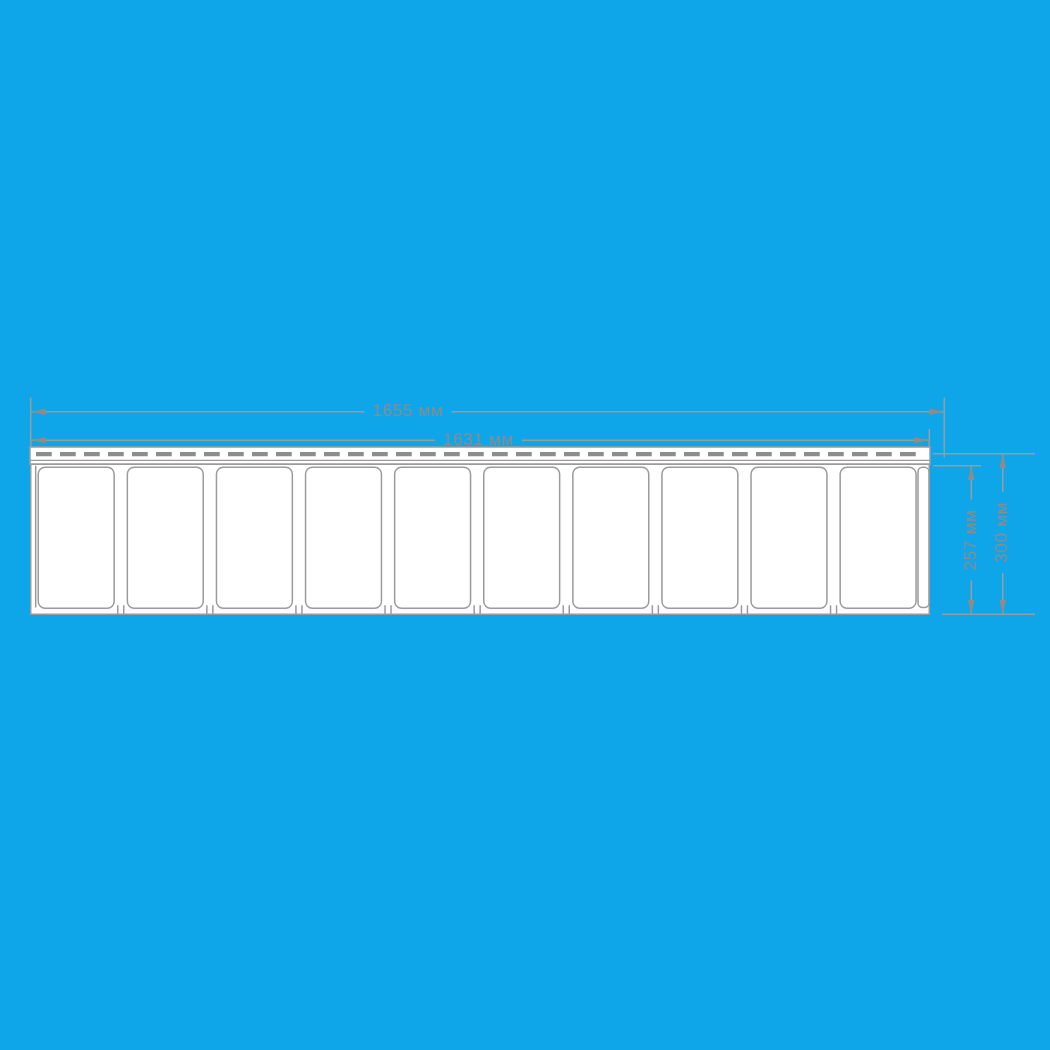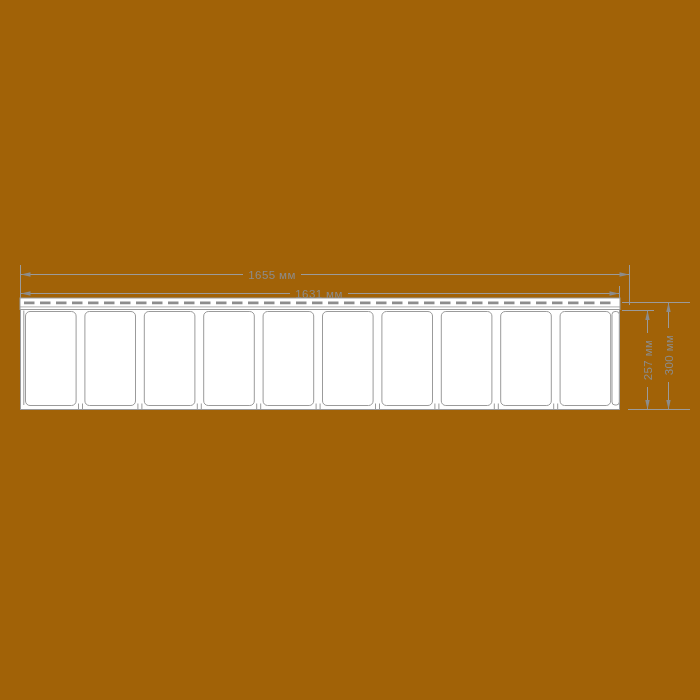--- a/index.html
+++ b/index.html
@@ -4,21 +4,21 @@
 <style>
   html, body {
     margin: 0;
     padding: 0;
     background: #ffffff;
   }
   .canvas {
     position: relative;
     width: 700px;
     height: 700px;
-    background: #a16207;
+    background: #0ea5e9;
     overflow: hidden;
     font-family: "Liberation Sans", sans-serif;
   }
   svg text {
     font-family: "Liberation Sans", sans-serif;
     font-size: 11.5px;
     letter-spacing: 0.4px;
   }
 </style>
 </head>

